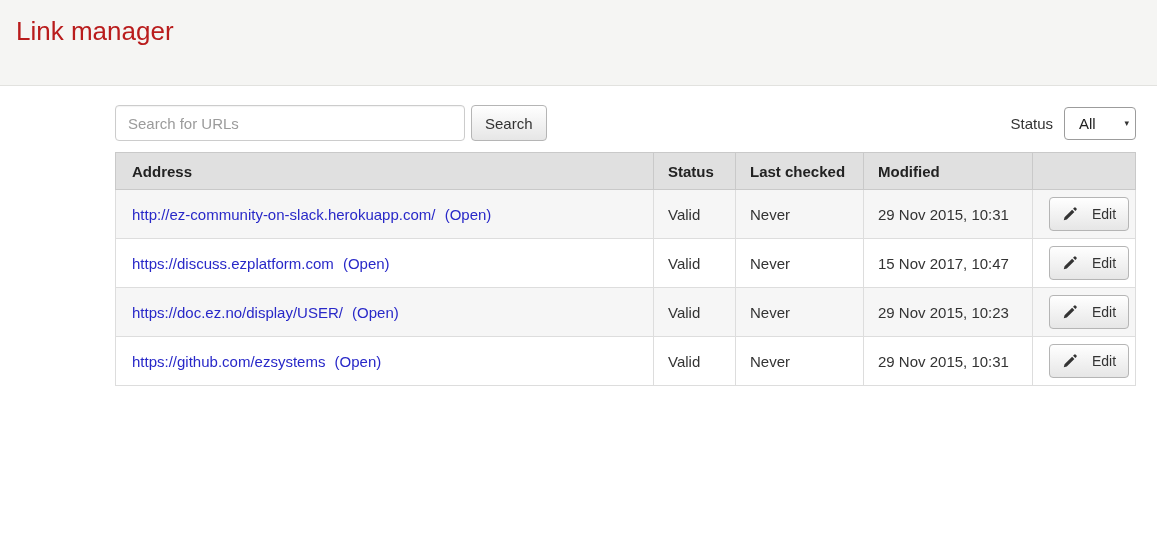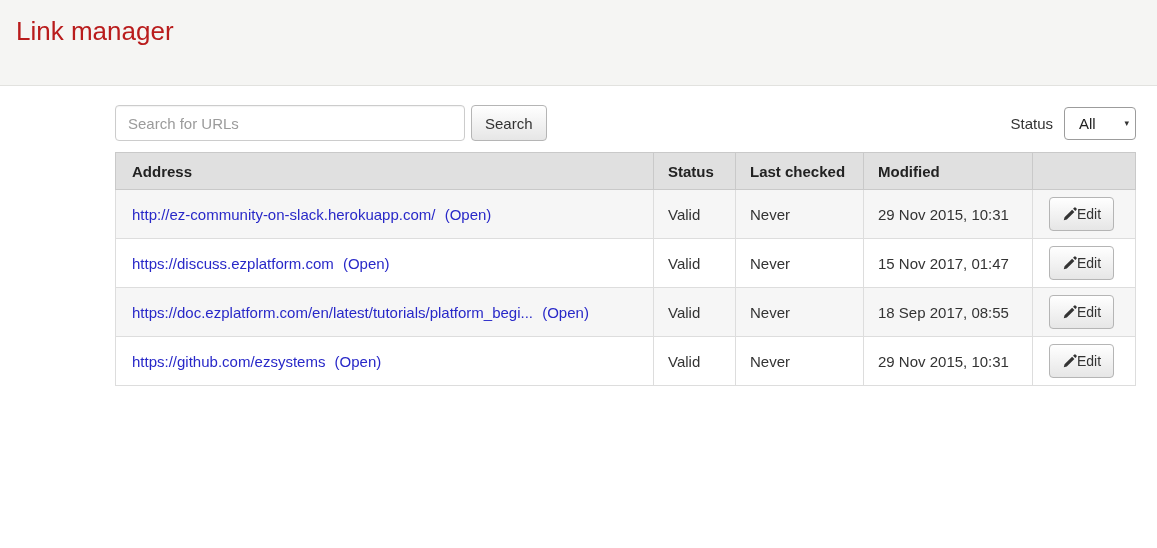--- a/index.html
+++ b/index.html
@@ -44,21 +44,21 @@
 
   tbody td { height:49px; font-size:15px; border:1px solid #dddddd; padding-left:14px;
              background:#fff; vertical-align:middle; }
   tbody td.d-addr { padding-left:16px;margin-top:9px; }
   tbody tr:nth-child(odd) td { background:#f6f6f6; }
 
   a.url-link, a.open-link { color:#2828c8; text-decoration:none; font-size:15px; cursor:pointer; }
   a.open-link { margin-left:5px; }
 
   td.d-actions { padding-left:16px; }
-  .edit-btn { height:34px; padding:0 12px; font-size:14px; gap:0; }
+  .edit-btn { height:34px; padding:0 12px; font-size:14px; gap:15px; }
   .edit-btn .pencil { display:inline-flex; }
 </style>
 </head>
 <body>
 
 <div class="page-header">
   <div class="page-title">Link manager</div>
 </div>
 
 <div class="toolbar">
@@ -111,55 +111,55 @@
     </td>
   </tr>
 
   <tr>
     <td class="d-addr">
       <a class="url-link">https://discuss.ezplatform.com</a>
       <a class="open-link">(Open)</a>
     </td>
     <td>Valid</td>
     <td>Never</td>
-    <td>15 Nov 2017, 01:47</td>
+    <td>15 Nov 2017, 10:47</td>
     <td class="d-actions">
       <button class="btn edit-btn">
         <span class="pencil">
           <svg width="15" height="15" viewBox="0 0 16 16">
             <path fill="#333" d="M12.9 0.7a1.3 1.3 0 0 1 1.84 0l0.56 0.56a1.3 1.3 0 0 1 0 1.84l-1.1 1.1-2.4-2.4 1.1-1.1zM10.8 2.8l2.4 2.4-8.1 8.1-3.2 0.8 0.8-3.2 8.1-8.1z"></path>
           </svg>
         </span>
         <span>Edit</span>
       </button>
     </td>
   </tr>
 
 
-
-
   <tr>
     <td class="d-addr">
-      <a class="url-link">https://doc.ezplatform.com/en/latest/tutorials/platform_begi...</a>
+      <a class="url-link">https://doc.ez.no/display/USER/</a>
       <a class="open-link">(Open)</a>
     </td>
     <td>Valid</td>
     <td>Never</td>
-    <td>18 Sep 2017, 08:55</td>
+    <td>29 Nov 2015, 10:23</td>
     <td class="d-actions">
       <button class="btn edit-btn">
         <span class="pencil">
           <svg width="15" height="15" viewBox="0 0 16 16">
             <path fill="#333" d="M12.9 0.7a1.3 1.3 0 0 1 1.84 0l0.56 0.56a1.3 1.3 0 0 1 0 1.84l-1.1 1.1-2.4-2.4 1.1-1.1zM10.8 2.8l2.4 2.4-8.1 8.1-3.2 0.8 0.8-3.2 8.1-8.1z"></path>
           </svg>
         </span>
         <span>Edit</span>
       </button>
     </td>
   </tr>
+
+
 
   <tr>
     <td class="d-addr">
       <a class="url-link">https://github.com/ezsystems</a>
       <a class="open-link">(Open)</a>
     </td>
     <td>Valid</td>
     <td>Never</td>
     <td>29 Nov 2015, 10:31</td>
     <td class="d-actions">

